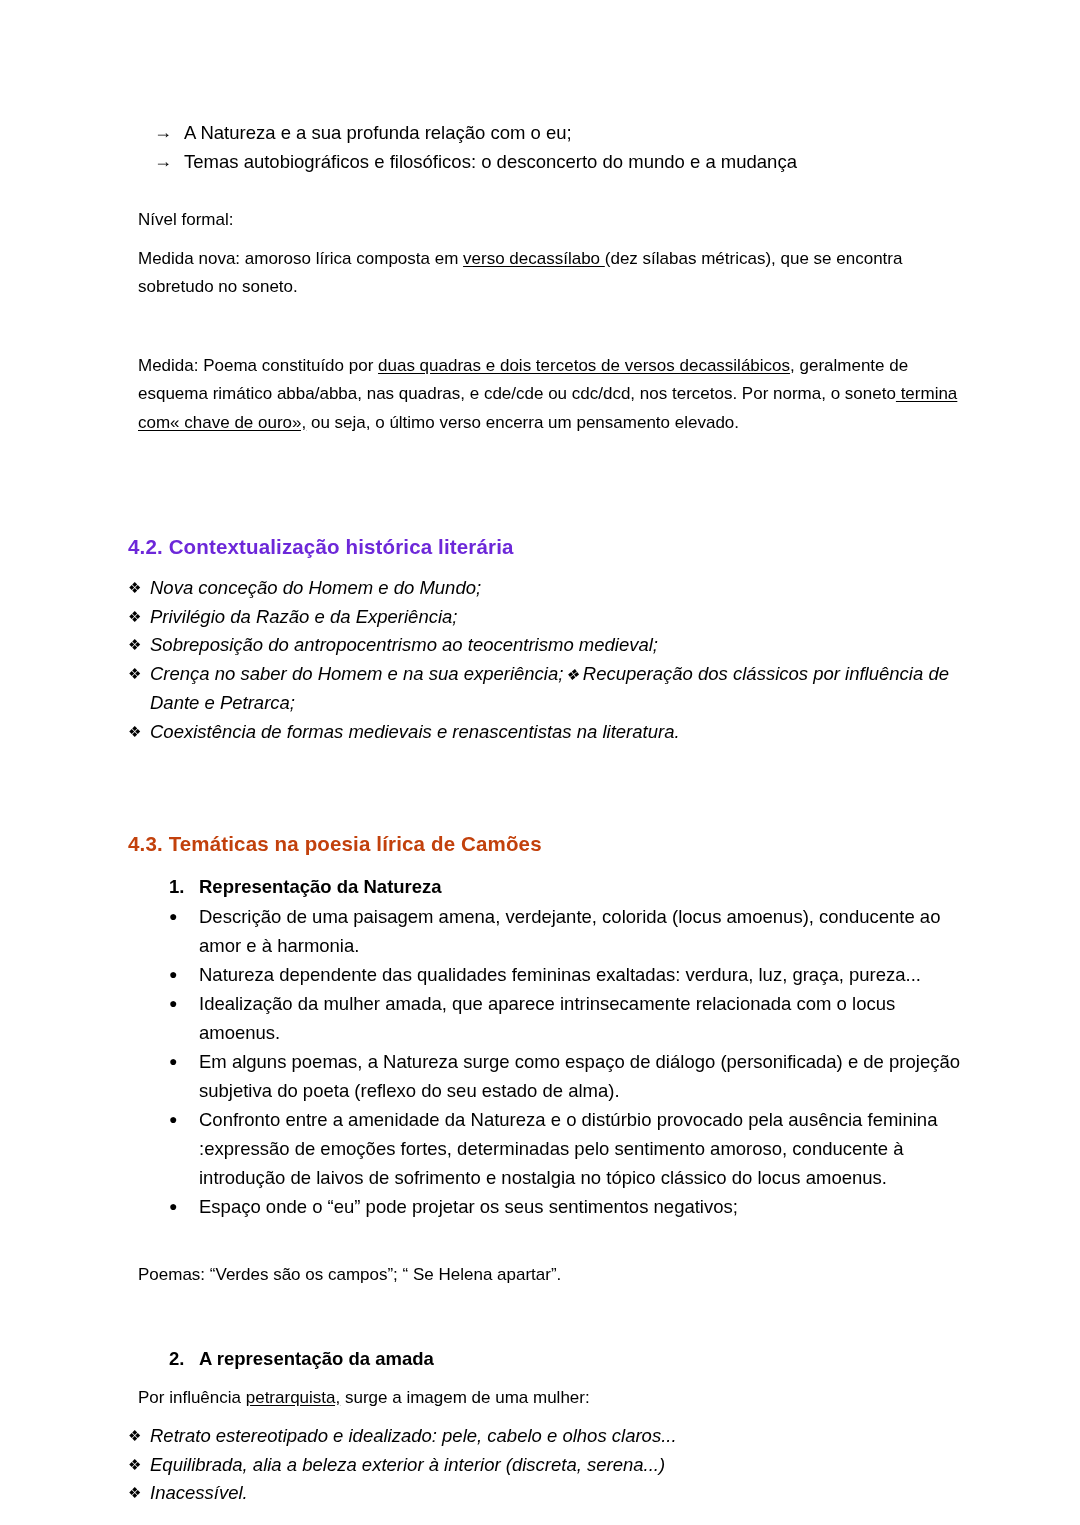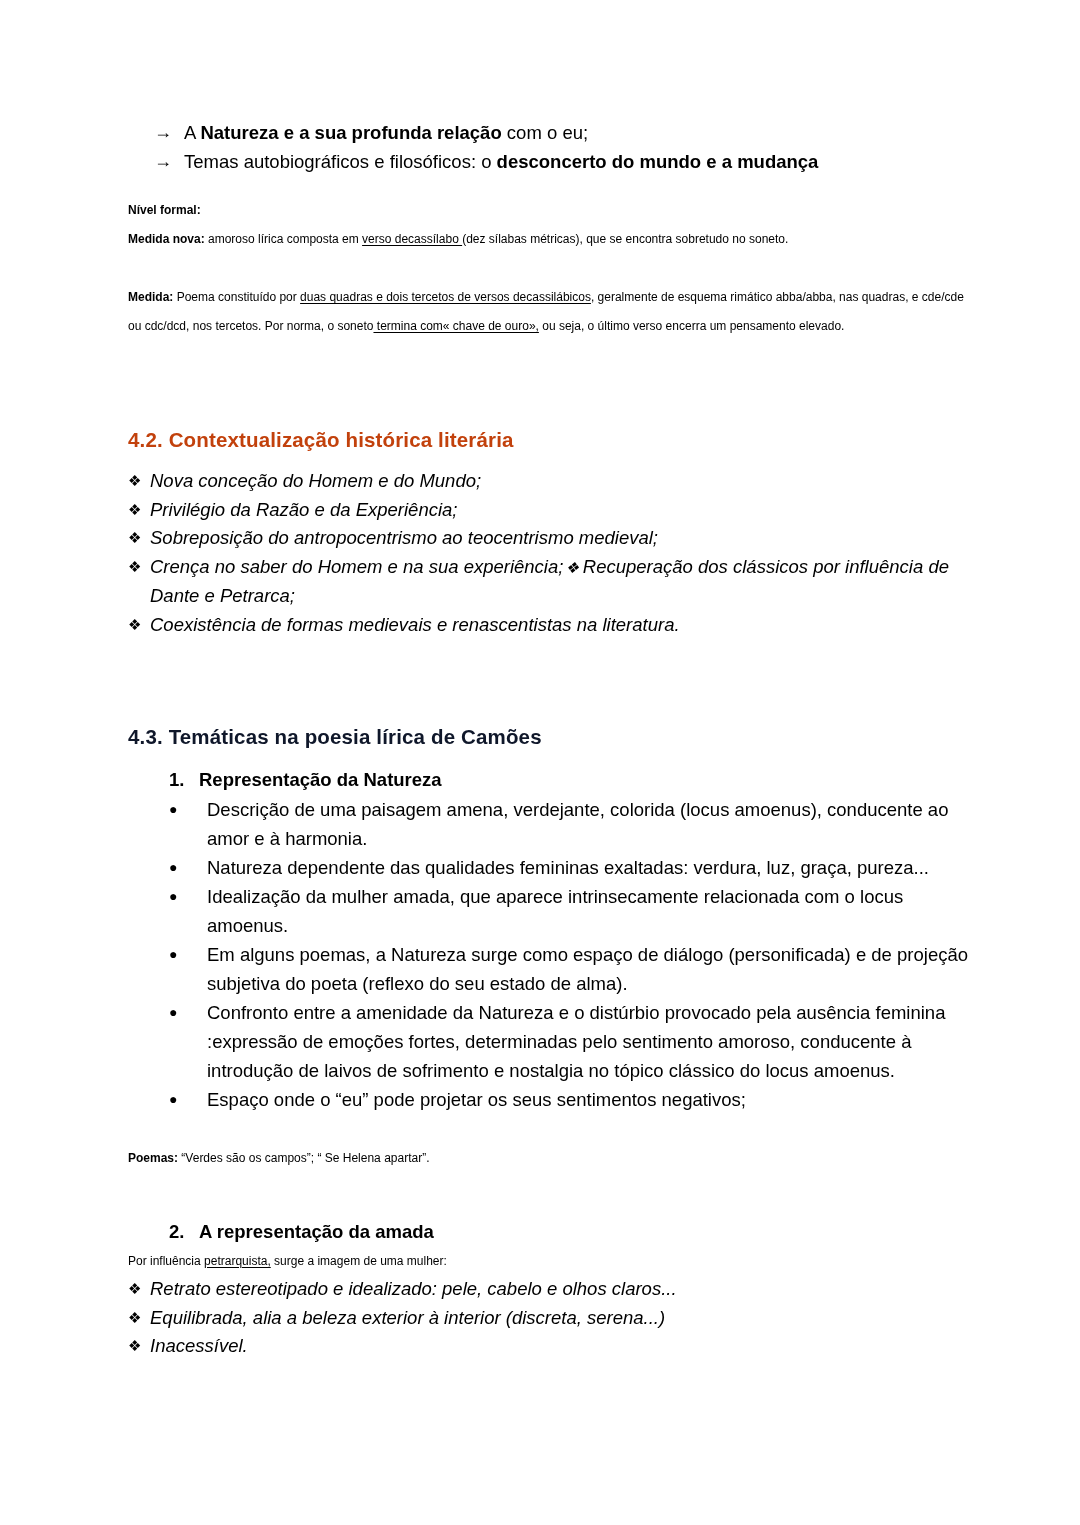--- a/index.html
+++ b/index.html
@@ -15,21 +15,21 @@
     -webkit-font-smoothing: antialiased;
   }
   .page {
     position: relative;
     width: 1080px;
     height: 1525px;
     background: #ffffff;
     box-sizing: border-box;
     padding: 118px 110px 0 128px;
   }
-  b, .bold { font-weight: bold; text-align: center; }
+  b, .bold { font-weight: normal; text-align: center; }
   u, .ul { text-underline-offset: 2px; }
 
   
   .arrow-list {
     margin: 0;
     padding: 0;
     list-style: none;
   }
   .arrow-item {
     display: flex;
@@ -41,23 +41,23 @@
   .arrow-glyph {
     width: 30px;
     flex: 0 0 30px;
     font-size: 18px;
     line-height: 29px;
   }
   .arrow-text { flex: 1 1 auto; }
 
   
   .para {
-    font-size: 12px;
-    line-height: 28.5px;
-    margin: 0;
+    font-size: 17px;
+    line-height: 28.5px;
+    margin: 10px;
   }
   .spacer-sm { height: 20px; }
   .spacer-md { height: 30px; }
   .spacer-lg { height: 46px; }
   .spacer-xl { height: 62px; }
 
   
   .section-heading {
     font-size: 20.5px;
     font-weight: bold;
@@ -116,21 +116,21 @@
     font-size: 18.5px;
     line-height: 29px;
     padding-left: 41px;
   }
   .dot-glyph {
     flex: 0 0 30px;
     width: 30px;
     font-size: 14px;
     line-height: 29px;
   }
-  .dot-text { flex: 1 1 auto; margin-left: 8px; }
+  .dot-text { flex: 1 1 auto; }
 </style>
 </head>
 <body>
 
 <div class="page">
 
   <ul class="arrow-list">
     <li class="arrow-item">
       <span class="arrow-glyph">→</span>
       <span class="arrow-text"><span>A </span><b>Natureza e a sua profunda relação</b><span> com o eu;</span></span>
@@ -147,21 +147,21 @@
 
   <p class="para"><b>Medida nova:</b><span> amoroso lírica composta em </span><u>verso decassílabo </u><span>(dez sílabas métricas), que se encontra sobretudo no soneto.</span></p>
 
   <div class="spacer-md"></div>
 
   <p class="para"><b>Medida:</b><span> Poema constituído por </span><u>duas quadras e dois tercetos de versos decassilábicos</u><span>, geralmente de esquema rimático abba/abba, nas quadras, e cde/cde ou cdc/dcd, nos tercetos. Por norma, o soneto</span><u> termina com« chave de ouro»,</u><span> ou seja, o último verso encerra um pensamento elevado.</span></p>
 
   <div class="spacer-xl"></div>
   <div style="height:24px"></div>
 
-  <h2 class="section-heading" style="color:#c2410c">4.2. Contextualização histórica literária</h2>
+  <h2 class="section-heading" style="color:#6d28d9">4.2. Contextualização histórica literária</h2>
 
   <div style="height:13px"></div>
 
 
   <ul class="diamond-list">
     <li class="diamond-item">
       <span class="diamond-glyph">❖</span>
       <span class="diamond-text">Nova conceção do Homem e do Mundo;</span>
     </li>
     <li class="diamond-item">
@@ -178,21 +178,21 @@
     </li>
     <li class="diamond-item">
       <span class="diamond-glyph">❖</span>
       <span class="diamond-text">Coexistência de formas medievais e renascentistas na literatura.</span>
     </li>
   </ul>
 
   <div class="spacer-xl"></div>
   <div style="height:22px"></div>
 
-  <h2 class="section-heading" style="color:#0f172a">4.3. Temáticas na poesia lírica de Camões</h2>
+  <h2 class="section-heading" style="color:#c2410c">4.3. Temáticas na poesia lírica de Camões</h2>
 
   <div style="height:15px"></div>
 
   <div class="num-item">
     <span class="num-marker">1.</span>
     <span>Representação da Natureza</span>
   </div>
 
   <ul class="dot-list">
     <li class="dot-item">

